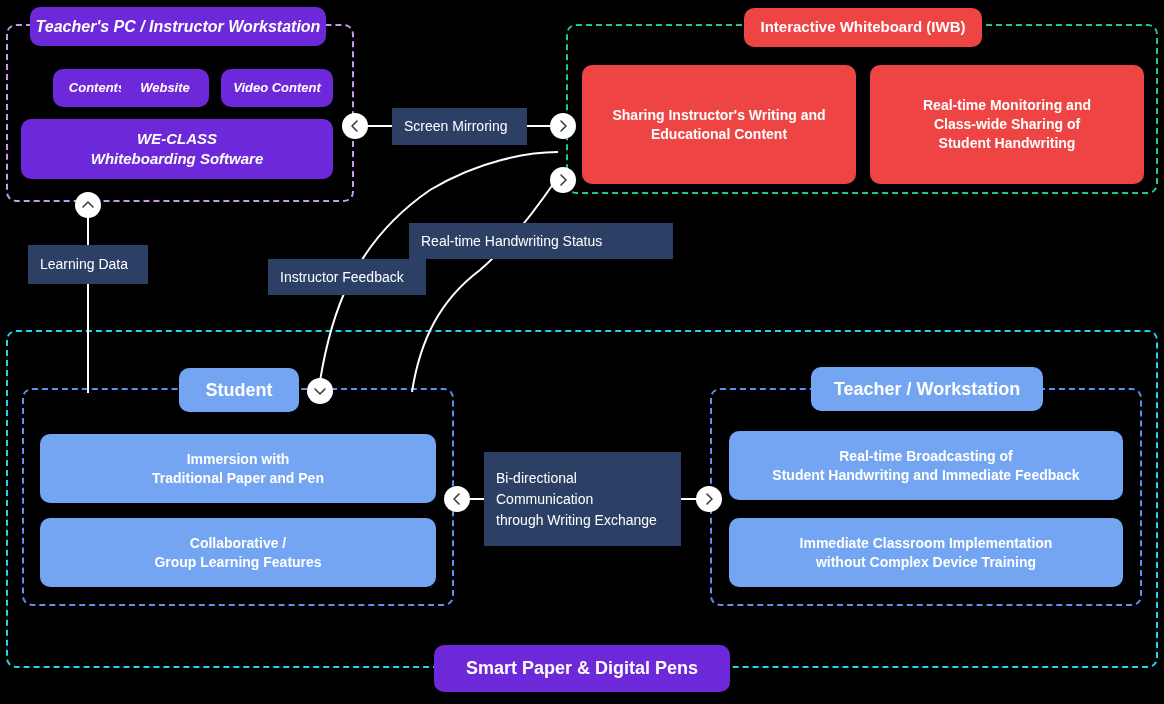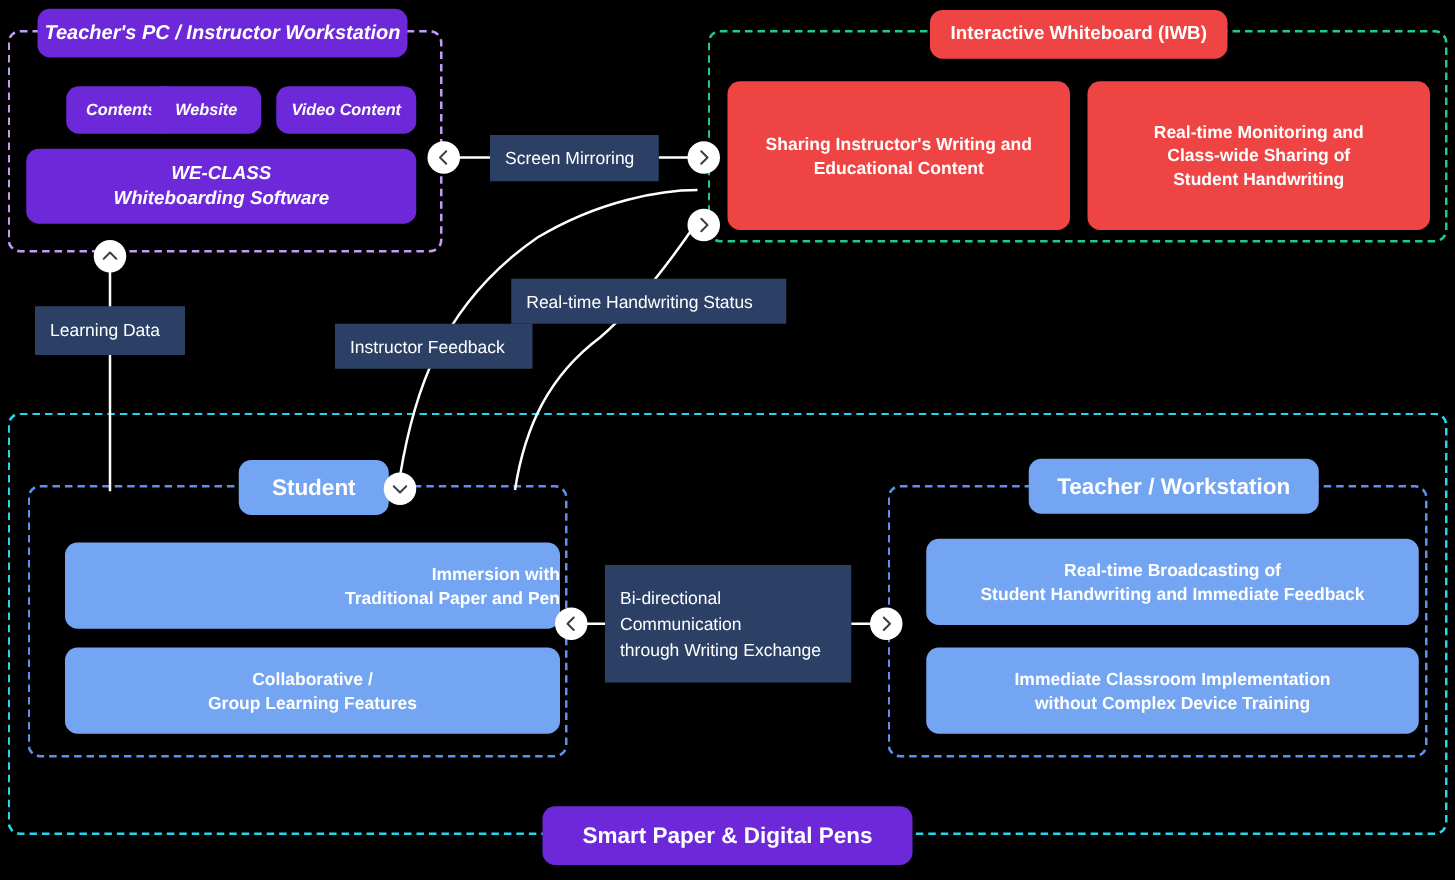--- a/index.html
+++ b/index.html
@@ -18,21 +18,21 @@
     text-align: center;
     color: #ffffff;
     line-height: 1.35;
     z-index: 5;
   }
   .chip { border-radius: 10px; font-weight: bold; }
   .group-title { border-radius: 10px; font-weight: bold; z-index: 8; }
 
   .purple { background: #6d28d9; font-style: italic; }
   .green  { background: #ef4444; }
-  .blue   { background: #74a5f2; margin-left: 12px; }
+  .blue   { background: #74a5f2; }
   .cyan   { background: #6d28d9; }
 
   .container {
     position: absolute;
     border-style: dashed;
     border-width: 2px;
     border-radius: 10px;
     z-index: 1;
   }
   .c-purple { border-color: #c59af5; }
@@ -162,21 +162,21 @@
   <div class="node chip green" style="left:870px; top:65px; width:274px; height:119px; font-size:14px;">
     <span>Real-time Monitoring and</span>
     <span>Class-wide Sharing of</span>
     <span>Student Handwriting</span>
   </div>
 
   <div class="node group-title blue" style="left:179px; top:368px; width:120px; height:44px; font-size:18px;">
     <span>Student</span>
   </div>
 
-  <div class="node chip blue" style="left:40px; top:434px; width:396px; height:69px; font-size:14px;align-items:flex-end;">
+  <div class="node chip blue" style="left:40px; top:434px; width:396px; height:69px; font-size:14px;">
     <span>Immersion with</span>
     <span>Traditional Paper and Pen</span>
   </div>
   <div class="node chip blue" style="left:40px; top:518px; width:396px; height:69px; font-size:14px;">
     <span>Collaborative /</span>
     <span>Group Learning Features</span>
   </div>
 
   <div class="node group-title blue" style="left:811px; top:367px; width:232px; height:44px; font-size:18px;">
     <span>Teacher / Workstation</span>
@@ -200,21 +200,21 @@
   </div>
 
   <div class="edge-label" style="left:28px; top:245px; width:120px; height:39px;">
     <span>Learning Data</span>
   </div>
 
   <div class="edge-label" style="left:268px; top:259px; width:158px; height:36px;">
     <span>Instructor Feedback</span>
   </div>
 
-  <div class="edge-label" style="left:409px; top:223px; width:220px; height:36px;">
+  <div class="edge-label" style="left:409px; top:223px; width:264px; height:36px;">
     <span>Real-time Handwriting Status</span>
   </div>
 
   <div class="edge-label" style="left:484px; top:452px; width:197px; height:94px;">
     <span>Bi-directional</span>
     <span>Communication</span>
     <span>through Writing Exchange</span>
   </div>
 
 </div>

